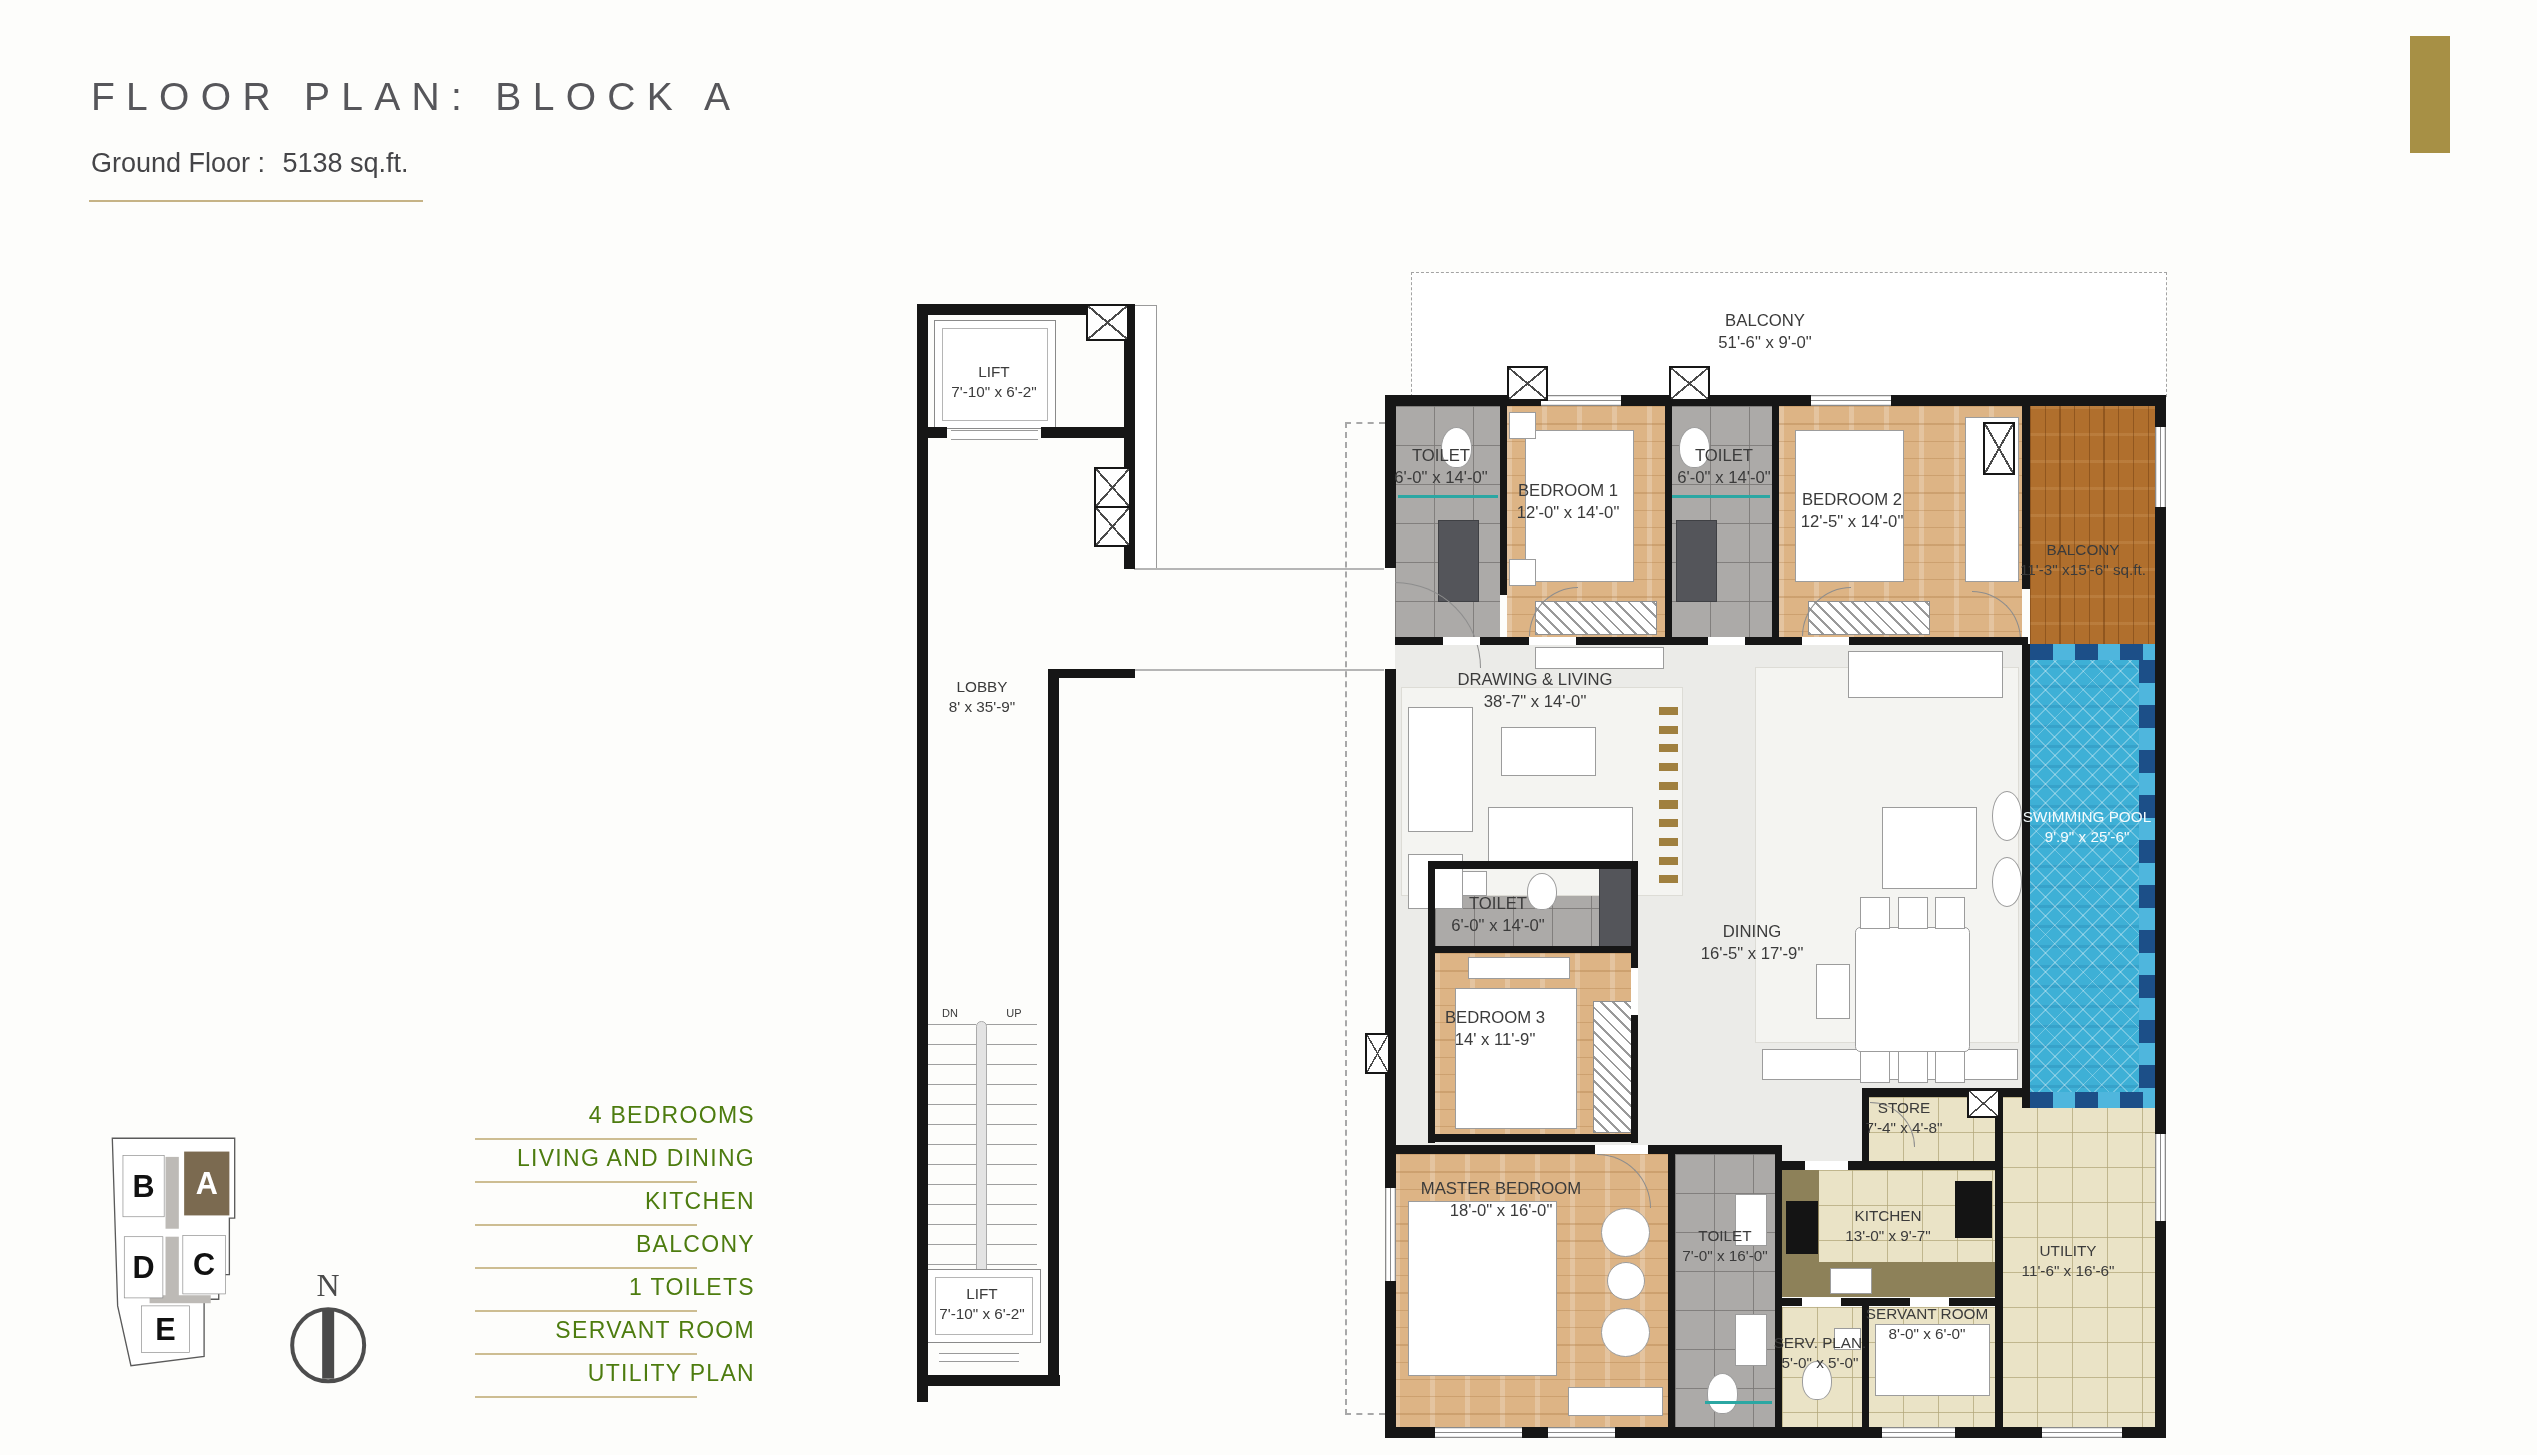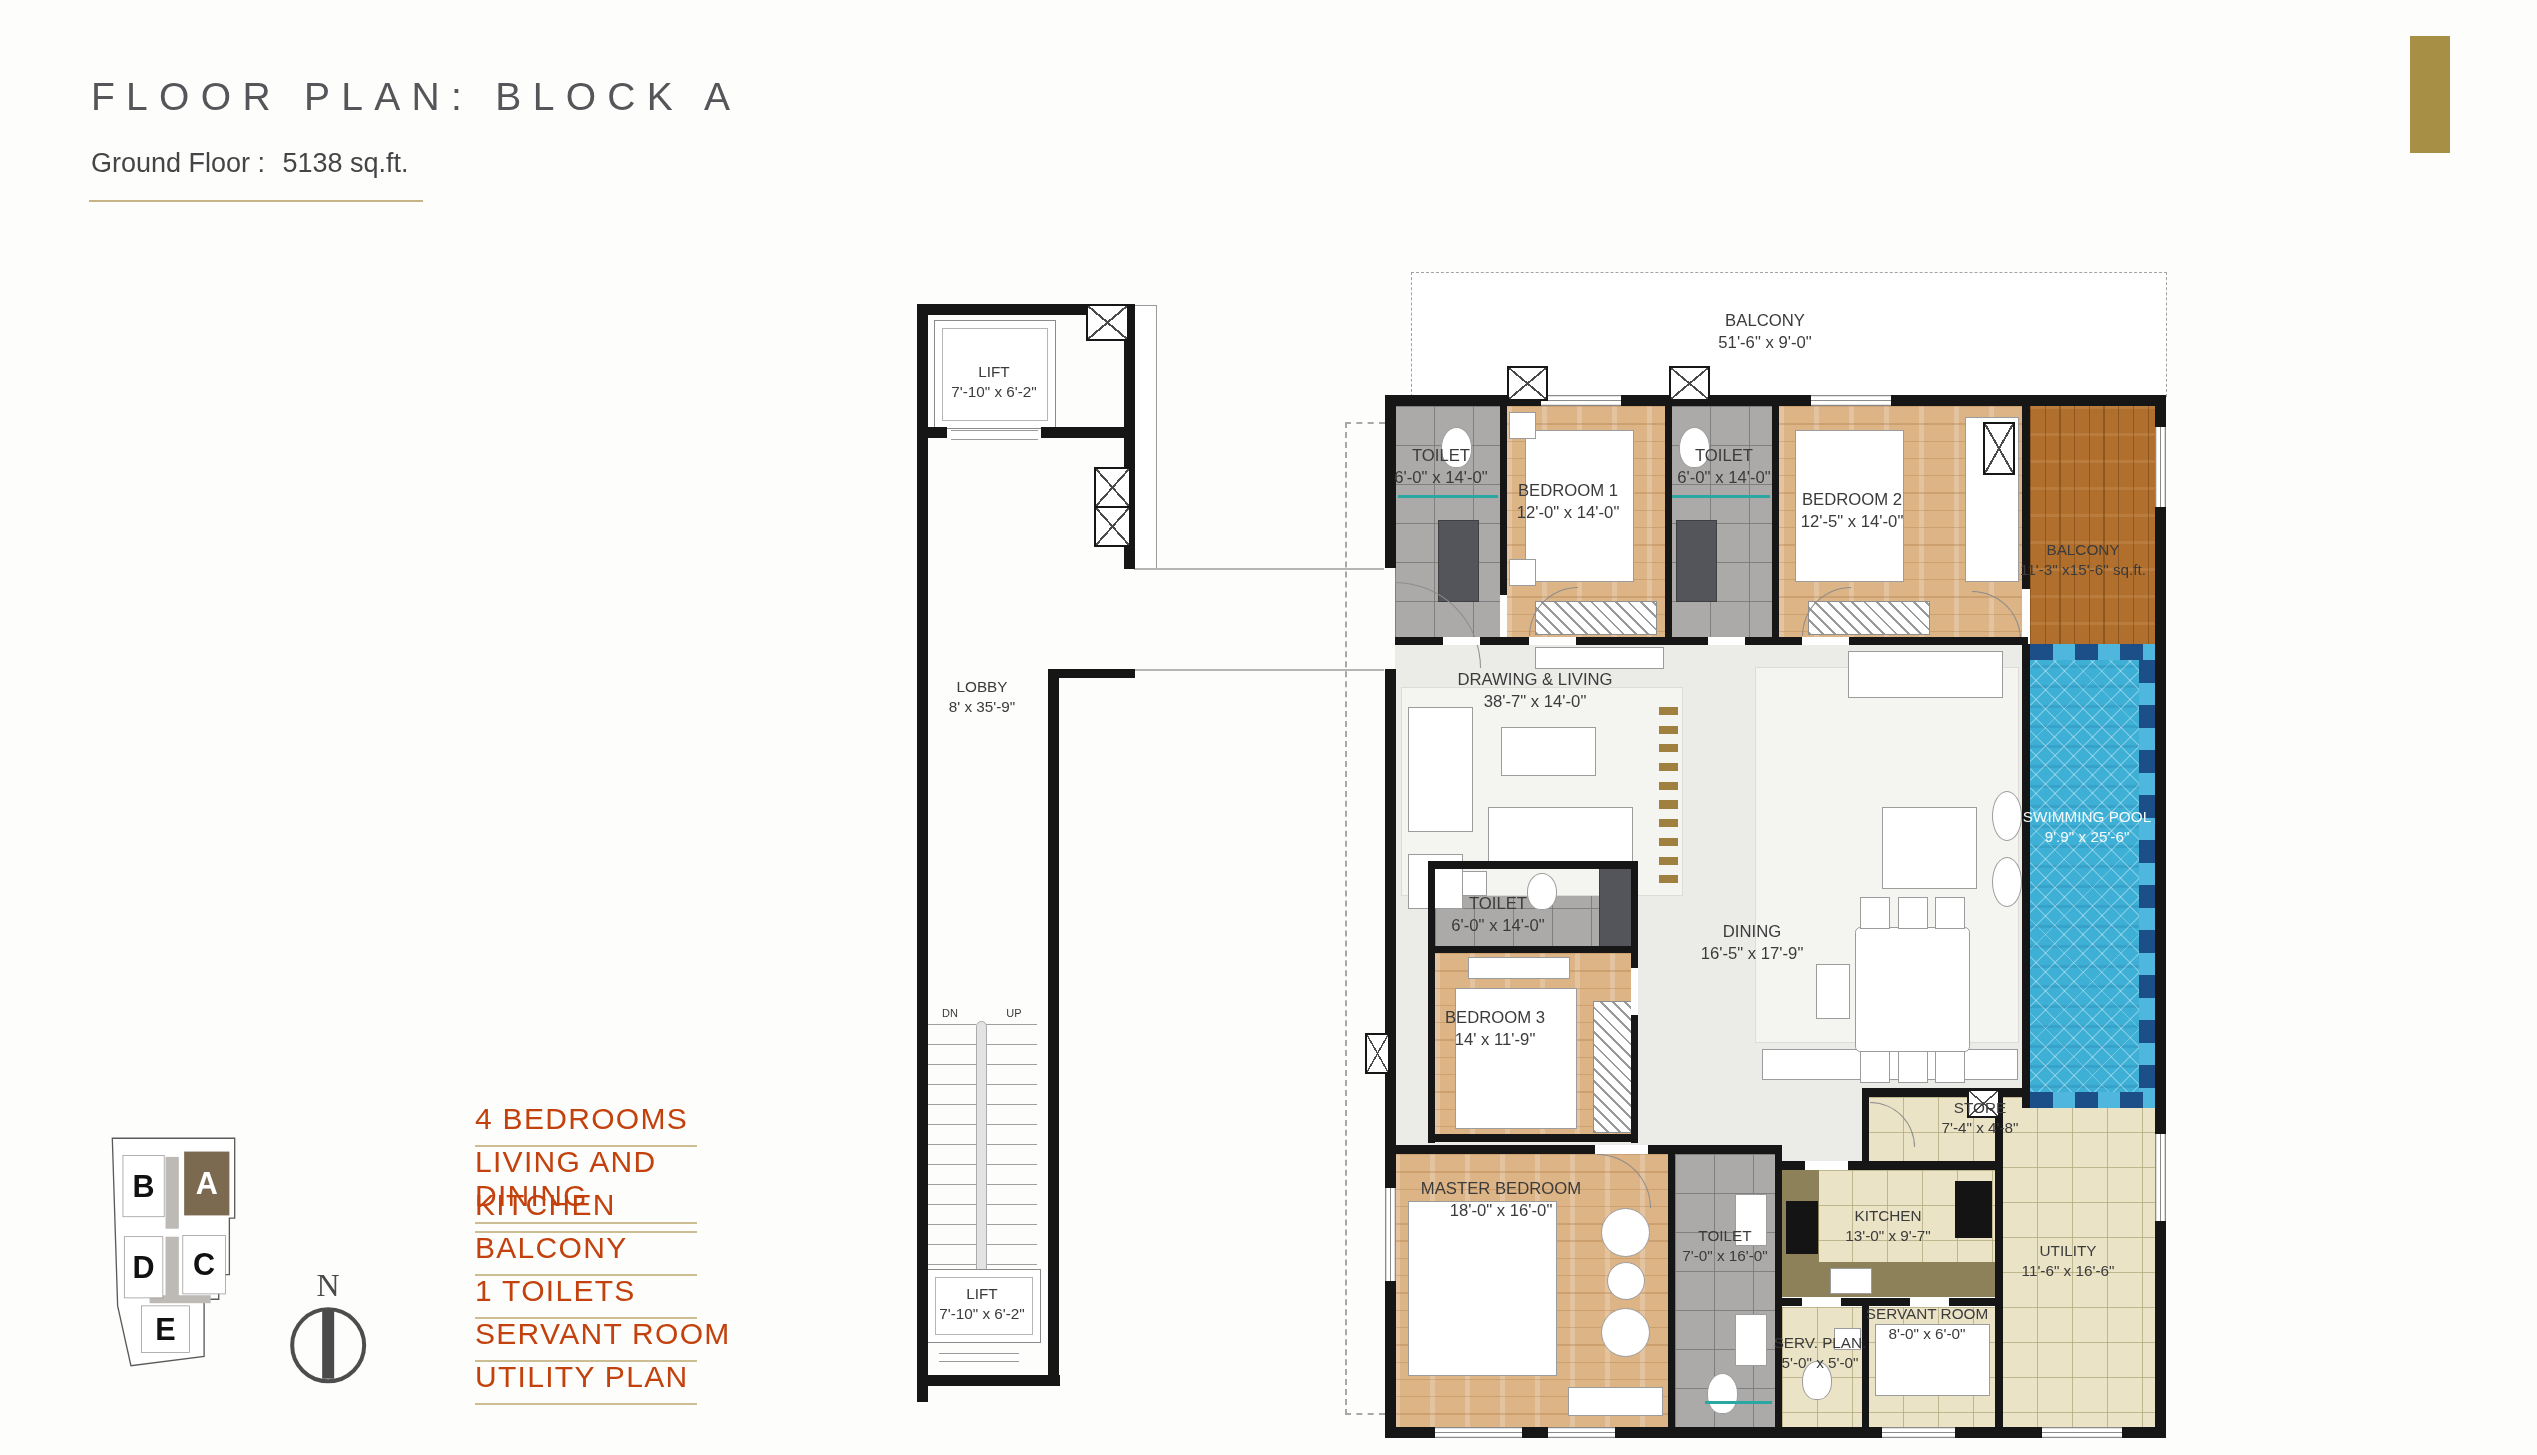--- a/index.html
+++ b/index.html
@@ -13,21 +13,21 @@
   .subtitle .area{margin-left:17.3px;}
   .gold-rule{position:absolute;left:89px;top:200px;width:334px;height:2px;background:#c6b386;}
   
   .logo{position:absolute;left:2162px;top:67px;width:347px;height:133px;}
   .logo .l1,.logo .l2{position:relative;z-index:2;font-weight:bold;color:#201d1a;
         font-size:44px;letter-spacing:7.3px;line-height:52px;white-space:nowrap;}
   .logo .gold-block{position:absolute;left:248px;top:-31px;width:40px;height:117px;
         background:#a79045;z-index:1;}
   
   .legend{position:absolute;left:475px;top:1102px;width:280px;}
-  .legend .item{font-size:30px;letter-spacing:1.3px;color:#c2410c;height:43px;}
+  .legend .item{font-size:23px;letter-spacing:1.3px;color:#4d7c0f;height:43px;text-align:right;}
   .legend .item .lbl{display:block;}
   .legend .item .rule{display:block;width:222px;height:1.3px;background:#cdbd92;margin-top:9.3px;}
   
   .wall{position:absolute;background:#161616;z-index:10;}
   .winh{position:absolute;height:10.7px;background:#fff;z-index:11;
         box-shadow:inset 0 1.3px #8a8a8a, inset 0 -1.3px #8a8a8a;}
   .winh::after{content:"";position:absolute;left:0;right:0;top:4.7px;height:1.3px;background:#8a8a8a;}
   .winv{position:absolute;width:10.7px;background:#fff;z-index:11;
         box-shadow:inset 1.3px 0 #8a8a8a, inset -1.3px 0 #8a8a8a;}
   .winv::after{content:"";position:absolute;top:0;bottom:0;left:4.7px;width:1.3px;background:#8a8a8a;}
@@ -401,21 +401,21 @@
       <span class="dm">6'-0" x 14'-0"</span>
     </div>
   <div class="rl" style="left:1495px;top:1029px">
     <span class="nm">BEDROOM 3</span>
       <span class="dm">14' x 11'-9"</span>
     </div>
   <div class="rl" style="left:1752px;top:943px">
     <span class="nm">DINING</span>
       <span class="dm">16'-5" x 17'-9"</span>
     </div>
-  <div class="rl small" style="left:1980px;top:1118px">
+  <div class="rl small" style="left:1904px;top:1118px">
     <span class="nm">STORE</span>
       <span class="dm">7'-4" x 4'-8"</span>
     </div>
   <div class="rl small" style="left:1888px;top:1226px">
     <span class="nm">KITCHEN</span>
       <span class="dm">13'-0" x 9'-7"</span>
     </div>
   <div class="rl small" style="left:2068px;top:1261px">
     <span class="nm">UTILITY</span>
       <span class="dm">11'-6" x 16'-6"</span>

